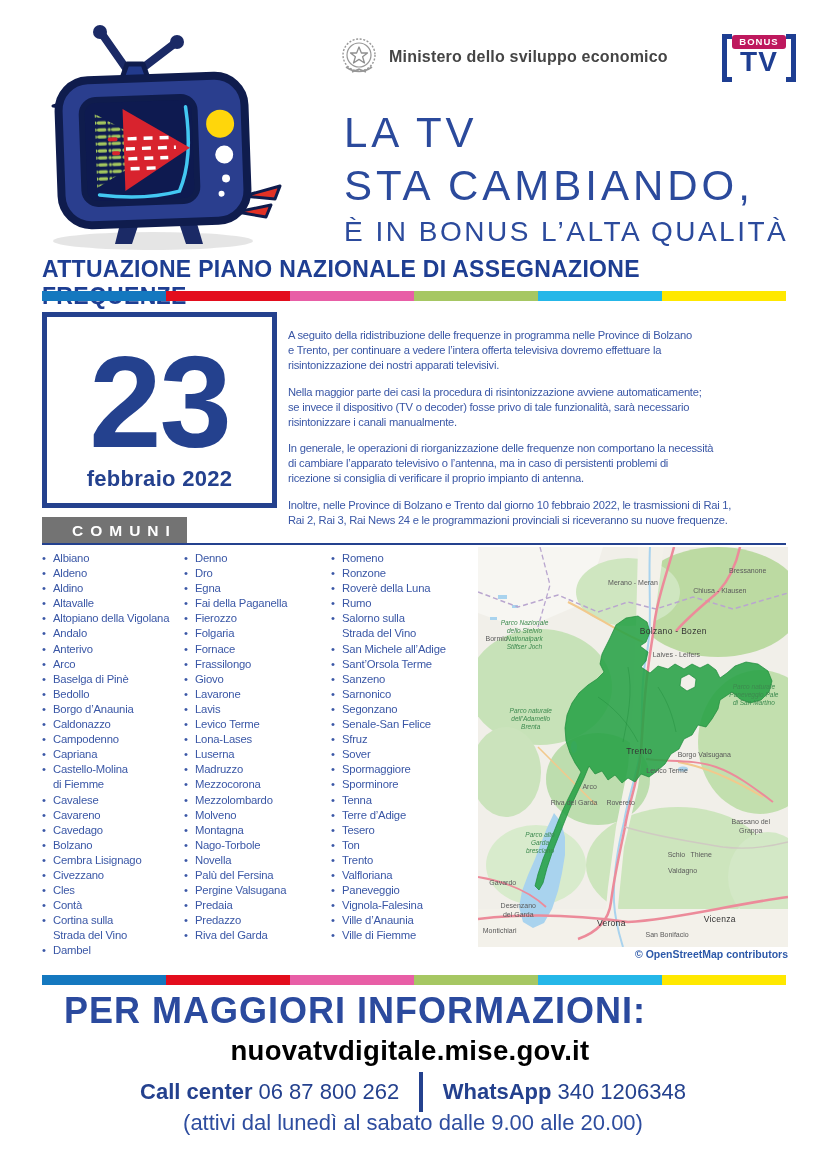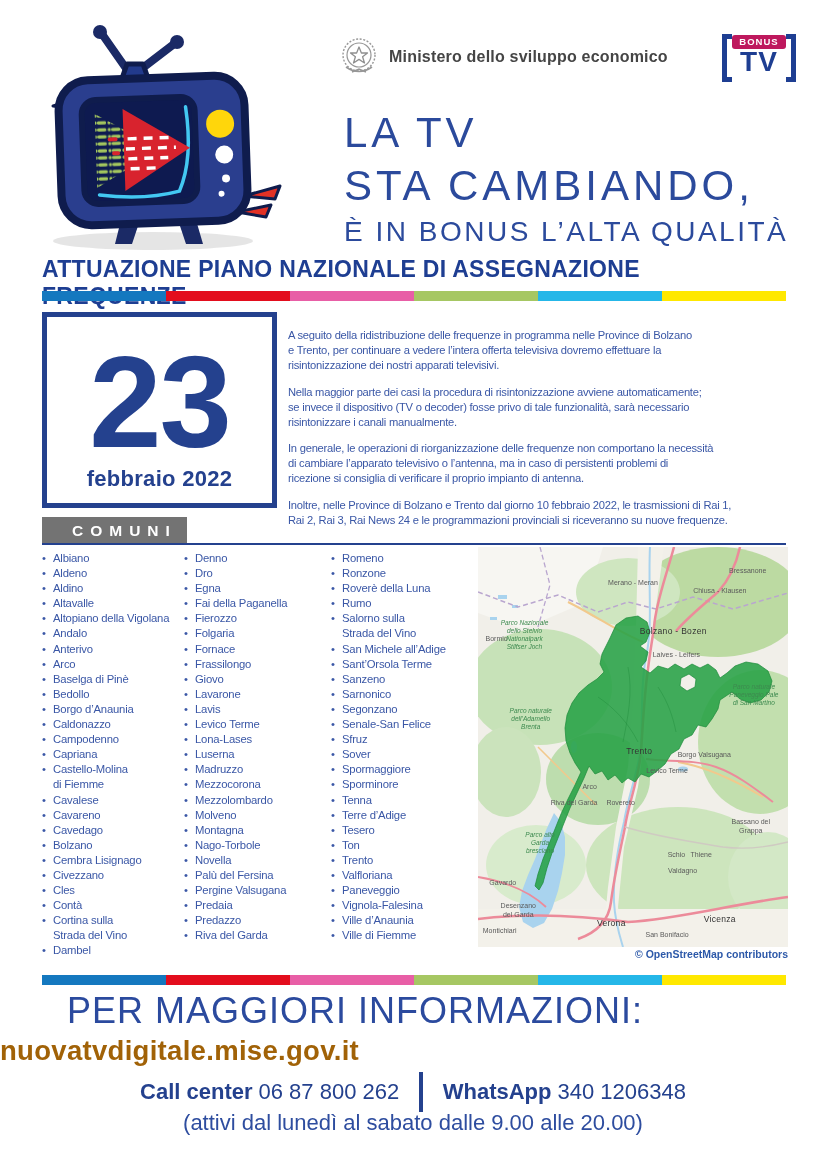--- a/index.html
+++ b/index.html
@@ -54,22 +54,22 @@
   .map{left:478px;top:547px;width:310px;height:400px;text-decoration:underline;}
   .map svg{display:block;}
   .map-labels{position:absolute;inset:0;}
   .map-label{position:absolute;transform:translate(-50%,-50%);white-space:pre;text-align:center;
              font-size:7px;color:#5a5a5a;line-height:1.25;pointer-events:none;}
   .map-label.major{font-size:8.5px;color:#333;letter-spacing:.3px;}
   .map-label.park{font-style:italic;color:#3d8a4f;font-size:6.5px;}
   .attribution{left:478px;top:948px;width:310px;text-align:right;font-size:10.5px;font-weight:bold;color:#2d59a9;}
 
   
-  .info-title{left:0;top:990px;width:710px;text-align:center;font-size:36px;color:#2b4a9e;letter-spacing:1px;}
-  .website{left:0;top:1035px;width:820px;text-align:left;font-size:27.5px;font-weight:bold;color:#a16207;letter-spacing:.3px;}
+  .info-title{left:0;top:990px;width:710px;text-align:center;font-size:36px;color:#2b4a9e;letter-spacing:1px;font-weight:bold;}
+  .website{left:0;top:1035px;width:820px;text-align:center;font-size:27.5px;font-weight:bold;color:#000000;letter-spacing:.3px;}
   .contacts{left:0;top:1072px;width:826px;display:flex;justify-content:center;align-items:center;gap:20px;
             font-size:22px;color:#24418e;}
   .contacts b{font-weight:bold;margin-right:6px;}
   .vbar{width:3.5px;height:40px;background:#24418e;}
   .hours{left:0;top:1110px;width:826px;text-align:center;font-size:22px;color:#2e4d9f;}
 </style>
 </head>
 <body>
 
 <div class="page">

